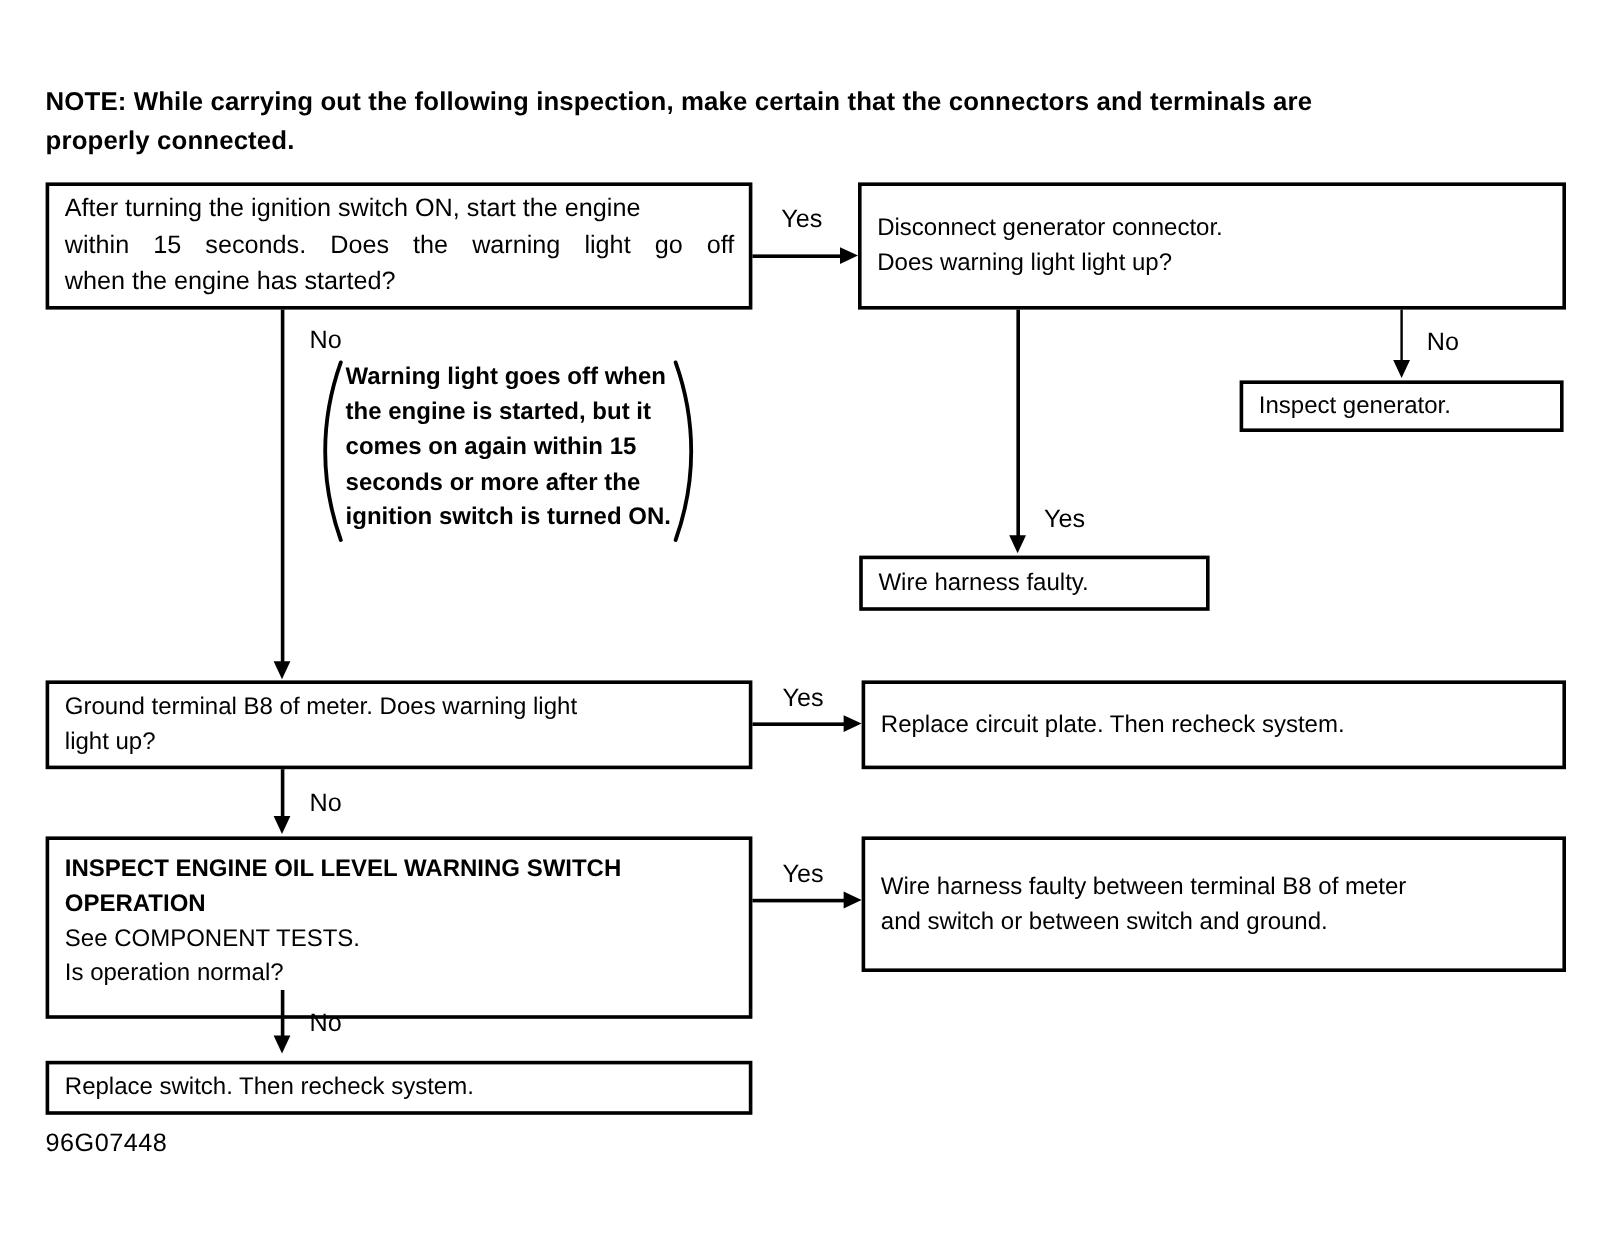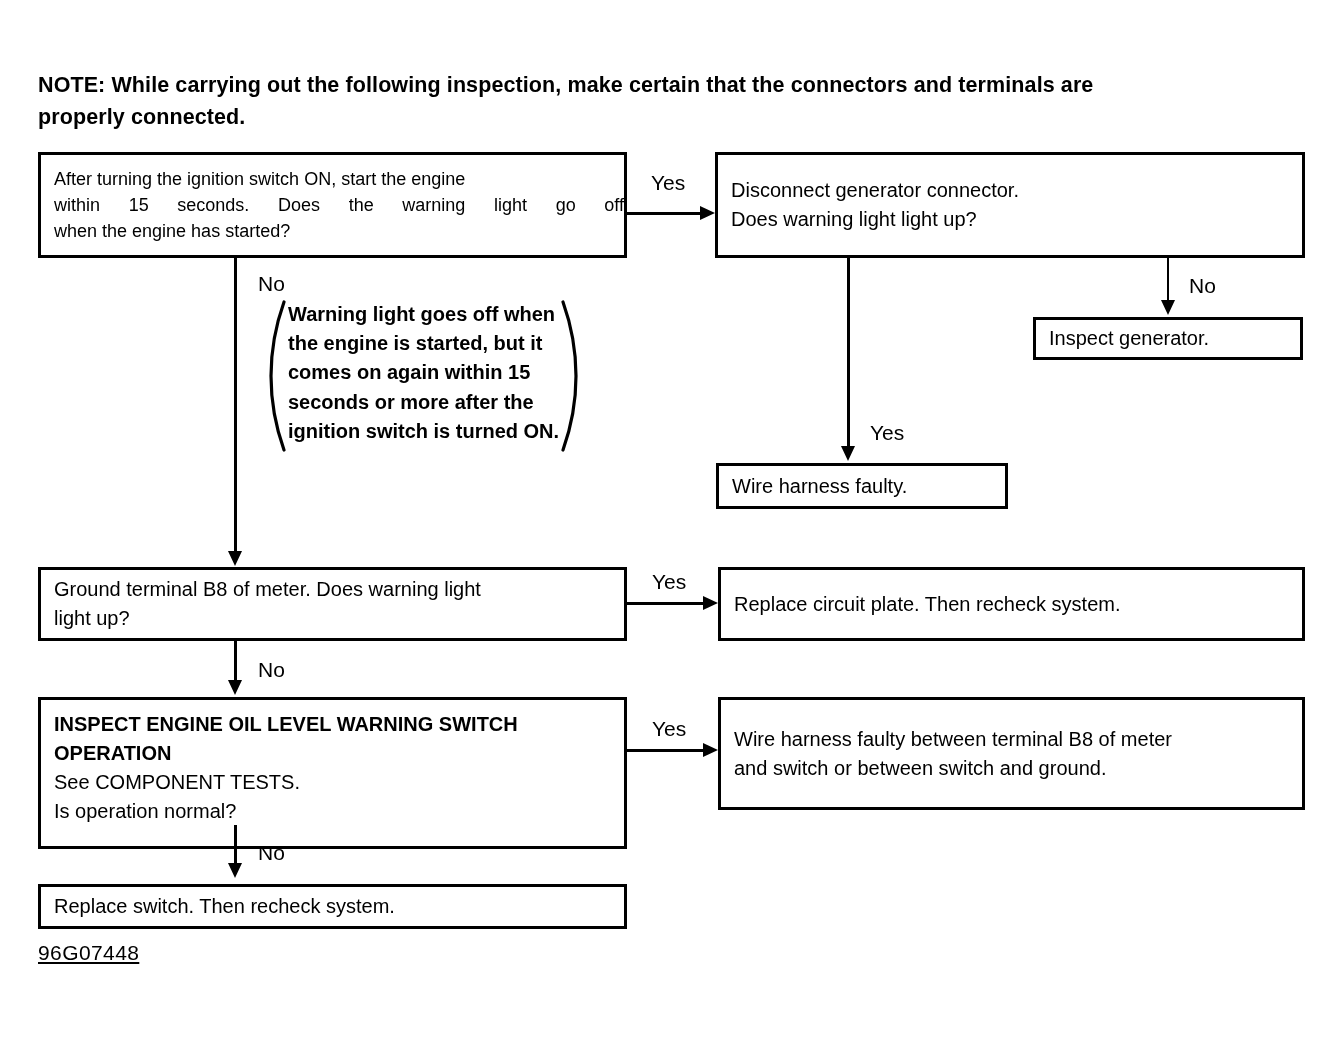--- a/index.html
+++ b/index.html
@@ -45,23 +45,23 @@
   .box .line {
     font-size: 20px;
     line-height: 1.45;
     padding: 0 15px 0 13px;
     white-space: nowrap;
   }
   .box .line.bold {
     font-weight: bold;
   }
   .box .jline {
-    font-size: 18px;
+    font-size: 21px;
     line-height: 1.45;
-    padding: 0 0 0 13px;
+    padding: 0 12px 0 13px;
     display: flex;
     justify-content: space-between;
   }
   .box .jline.last { display: block; }
   .box .jline span { display: inline-block; }
 
   
   .vline {
     position: absolute;
     width: 3px;
@@ -122,21 +122,20 @@
   }
   .paren-note .paren-body div { white-space: nowrap; }
 
   
   .footer-code {
     position: absolute;
     left: 38px;
     top: 941px;
     font-size: 21px;
     letter-spacing: 0.4px;
-    text-decoration: underline;
   }
 </style>
 </head>
 <body>
 
 <div id="page">
 
   <div class="note">
     <div>NOTE:  While carrying out the following inspection, make certain that the connectors and terminals are</div>
     <div>properly connected.</div>

